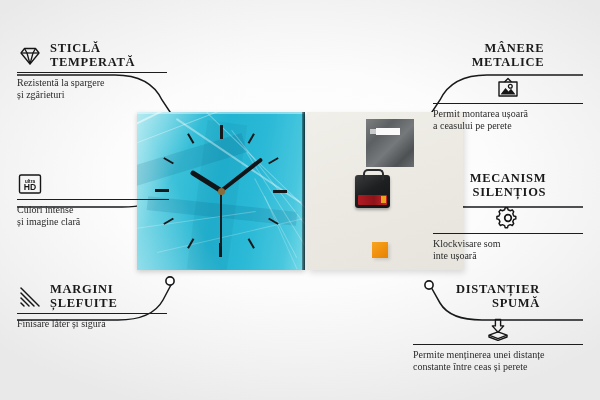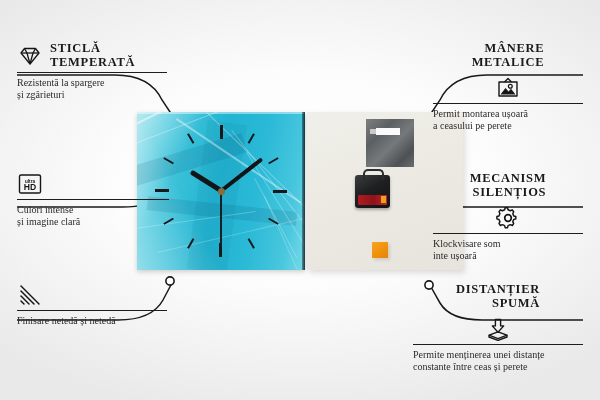--- a/index.html
+++ b/index.html
@@ -224,23 +224,25 @@
   <div class="callout left" style="left:17px;top:283px;width:150px;">
     <div class="head">
       <span class="ico">
         <svg viewBox="0 0 26 24" width="26" height="24" stroke="#161616" stroke-width="1.5" stroke-linecap="round">
           <path d="M4 3 L22 21"></path>
             <path d="M4 8 L17 21"></path>
             <path d="M4 13 L12 21"></path>
             <path d="M4 18 L7 21"></path>
         </svg>
       </span>
-    </div>
-    <div class="rule"></div>
-    <div class="desc">Finisare netedă și netedă</div>
+      <span class="ttl">MARGINI
+ȘLEFUITE</span>
+    </div>
+    <div class="rule"></div>
+    <div class="desc">Finisare låter și sigură</div>
   </div>
 
   <div class="callout right" style="left:433px;top:42px;width:150px;">
     <div class="head">
       <span class="ttl">MÂNERE
 METALICE</span>
       <span class="ico">
         <svg viewBox="0 0 26 24" width="26" height="24" fill="none" stroke="#161616" stroke-width="1.3" stroke-linejoin="round">
           <path d="M9.5 6 L13 2.5 L16.5 6"></path>
           <rect x="4" y="6" width="18" height="14" stroke-width="1.4"></rect>

